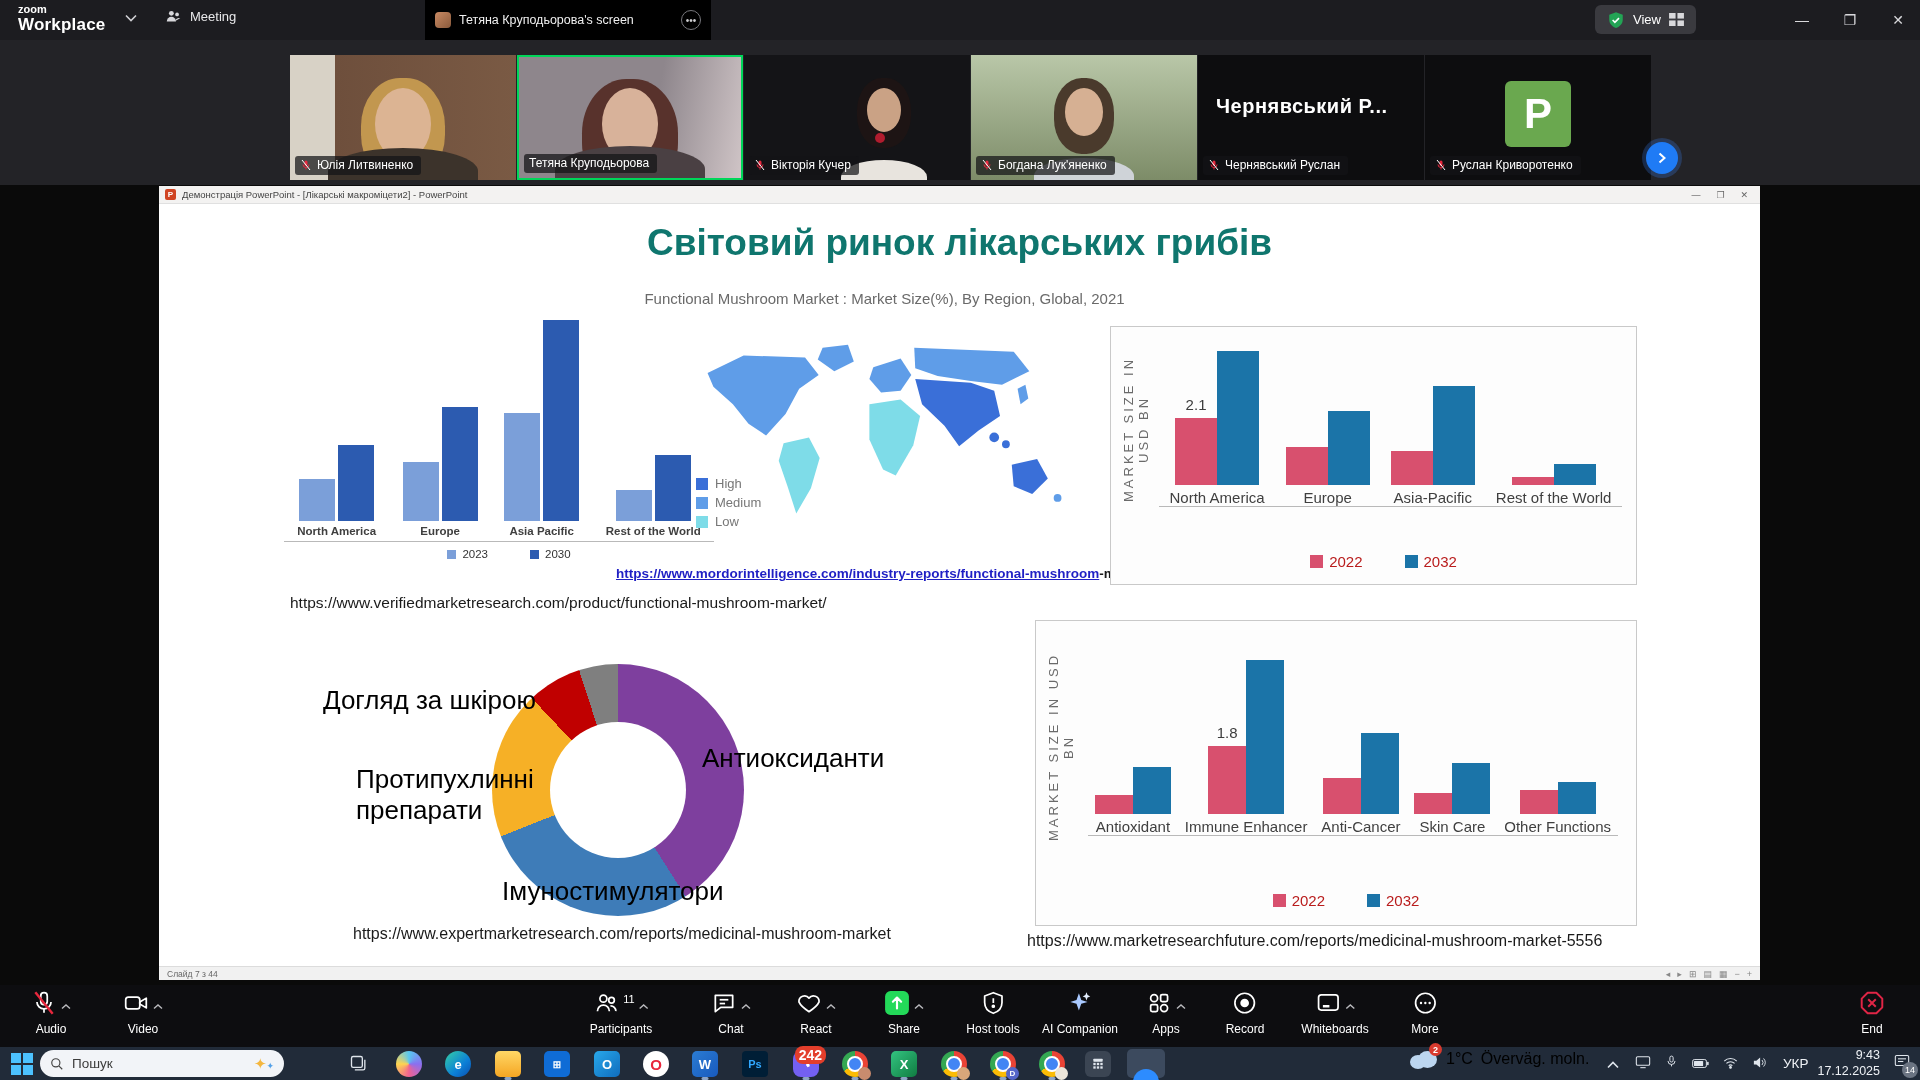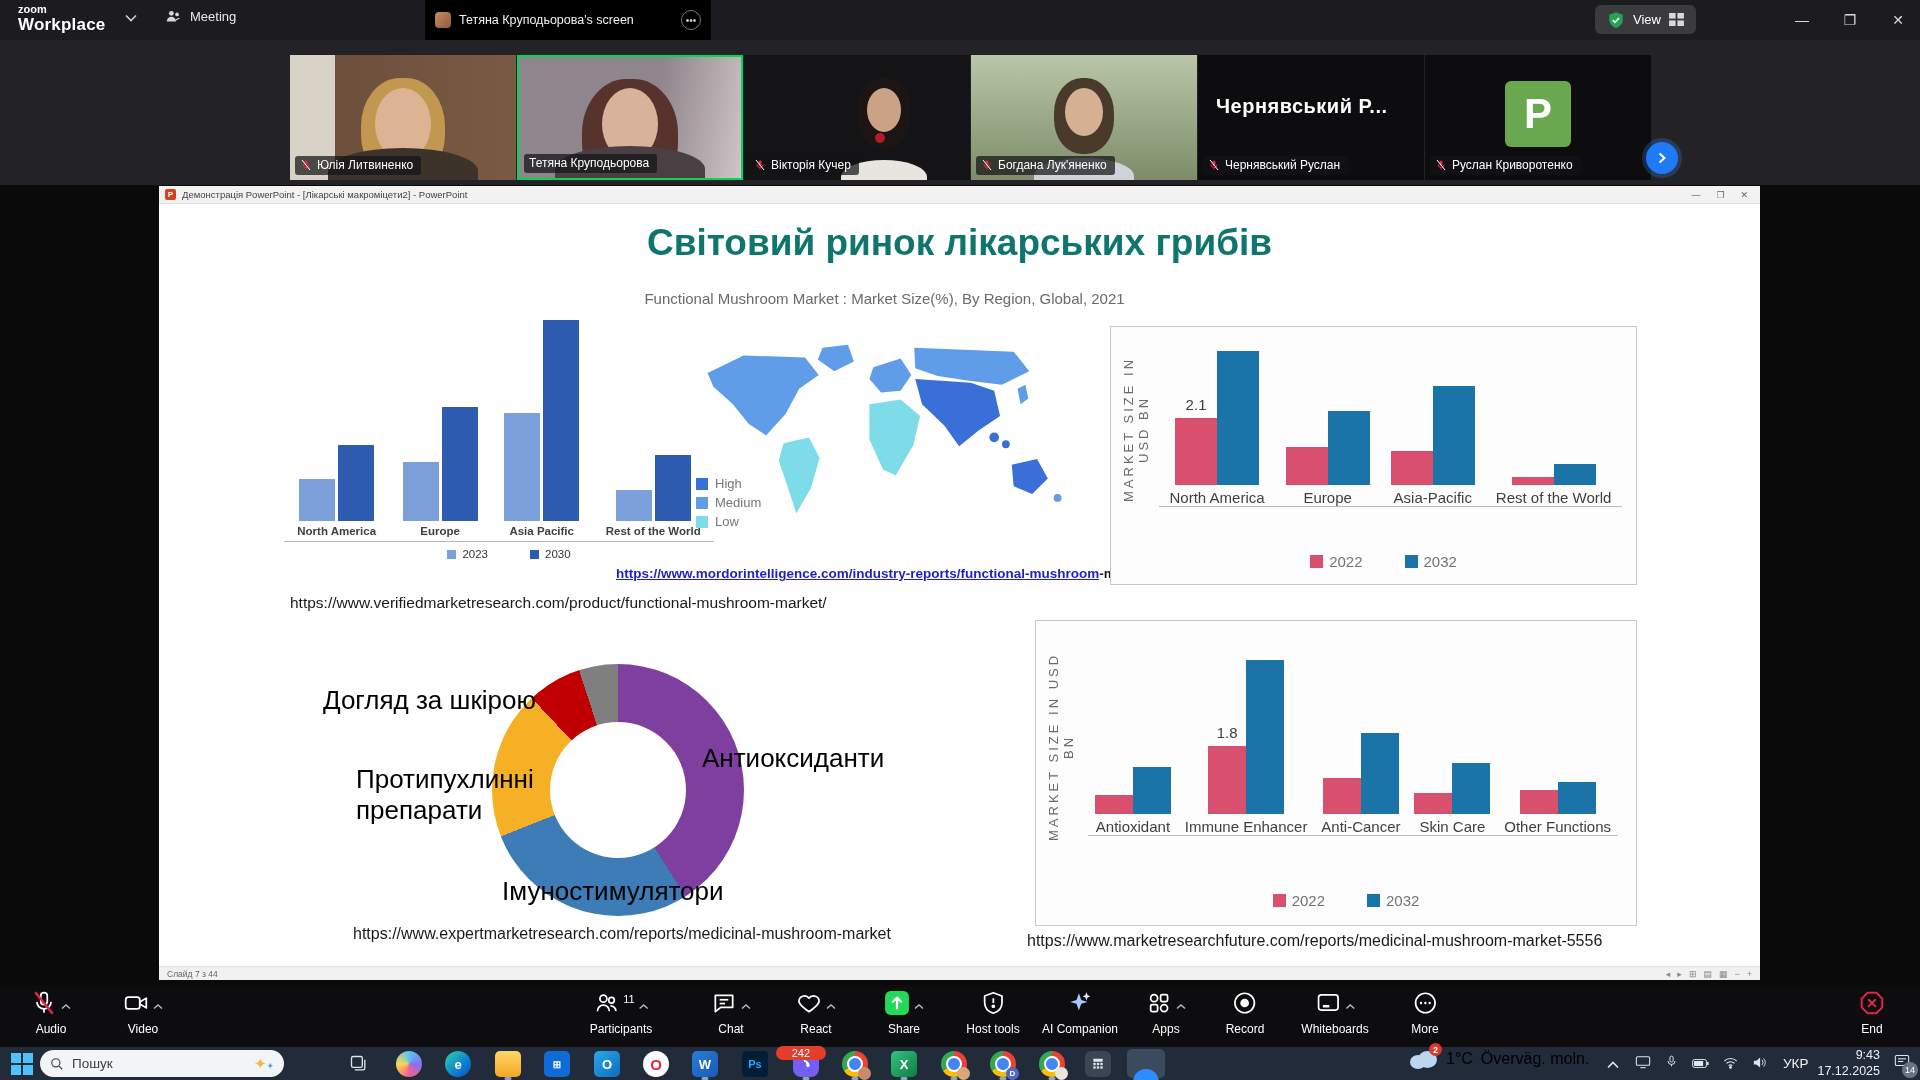--- a/index.html
+++ b/index.html
@@ -92,21 +92,21 @@
   .chart-left .bars{gap:3px;}
   .chart-left .cat{font-size:11.5px;font-weight:bold;color:#3f3f3f;height:16px;}
   .chart-left .legend{margin-top:6px;font-size:11.5px;color:#333;}
   .chart-left .sw{width:9px;height:9px;}
 
   .chart-box{position:absolute;border:1px solid #c9c9c9;background:#fdfdfd;box-sizing:border-box;}
   .ylab{position:absolute;left:10px;top:18px;bottom:70px;writing-mode:vertical-rl;transform:rotate(180deg);
         text-align:center;font-size:13px;color:#6a6a6a;letter-spacing:3px;}
   .chart-box .plot{position:absolute;}
   .chart-box .cat{font-size:15px;color:#3f3f3f;white-space:nowrap;}
-  .chart-box .legend{position:absolute;left:0;right:0;font-size:15px;color:#737373;}
+  .chart-box .legend{position:absolute;left:0;right:0;font-size:15px;color:#b91c1c;}
   .chart-box .sw{width:13px;height:13px;}
   #box-region{left:951px;top:122px;width:527px;height:259px;}
   #box-region .plot{left:48px;right:14px;top:32px;height:147px;}
   #box-func{left:876px;top:416px;width:602px;height:306px;}
   #box-func .plot{left:52px;right:18px;top:34px;height:180px;}
 
   
   .map{position:absolute;left:531px;top:128px;width:390px;height:223px;}
   .map-legend{position:absolute;left:6px;bottom:26px;display:flex;flex-direction:column;gap:4px;font-size:13px;color:#777;}
   .mlrow{display:flex;align-items:center;gap:7px;}
@@ -141,21 +141,21 @@
   .search-pill .ph{font-size:13.5px;color:#3c3c3c;}
   .spark{margin-left:auto;font-size:15px;color:#f4b63f;}
   .spark small{color:#53a0e8;font-size:9px;}
   .win-ico{display:grid;grid-template-columns:10px 10px;grid-template-rows:10px 10px;gap:2px;}
   .win-ico span{background:#4cc2ff;}
   .appic{width:26px;height:26px;border-radius:5px;display:flex;align-items:center;justify-content:center;color:#fff;font-weight:bold;font-size:13px;position:relative;}
   .chrome{border-radius:50%;background:conic-gradient(#ea4335 0 33%,#fbbc05 33% 66%,#34a853 66% 100%);}
   .chrome::after{content:"";position:absolute;width:12px;height:12px;border-radius:50%;background:#4285f4;border:2px solid #fff;}
   .mini-av{position:absolute;right:-3px;bottom:-3px;width:13px;height:13px;border-radius:50%;font-size:8px;font-weight:bold;
            display:flex;align-items:center;justify-content:center;z-index:2;}
-  .nbadge{position:absolute;right:-7px;top:-5px;background:#e33e2b;color:#fff;border-radius:8px;font-size:11px;font-weight:normal;padding:1px 16px;z-index:3;}
+  .nbadge{position:absolute;right:-7px;top:-5px;background:#e33e2b;color:#fff;border-radius:8px;font-size:14px;font-weight:bold;padding:1px 4px;z-index:3;}
   .zm-active{position:absolute;top:2px;width:38px;height:29px;transform:translateX(-50%);background:#3c4a5e;border-radius:5px;}
   .tray{position:absolute;right:0;top:0;height:33px;display:flex;align-items:center;}
   .tray .txt{color:#eef1f5;font-size:13.5px;}
   .weather{position:absolute;left:1408px;top:2px;display:flex;align-items:center;gap:8px;}
   .cloud{position:relative;width:30px;height:20px;}
   .cloud i{position:absolute;background:#bcd6f0;border-radius:50%;}
   .wbadge{position:absolute;right:-4px;top:-6px;background:#d83a2e;color:#fff;border-radius:50%;width:13px;height:13px;font-size:9px;display:flex;align-items:center;justify-content:center;font-weight:bold;}
   .clock{text-align:right;color:#eef1f5;font-size:12.5px;line-height:1.25;}
   .notif{position:relative;margin:0 10px 0 14px;}
   .notif .cnt{position:absolute;right:-8px;bottom:-5px;width:16px;height:16px;border-radius:50%;background:#6b7482;color:#fff;

